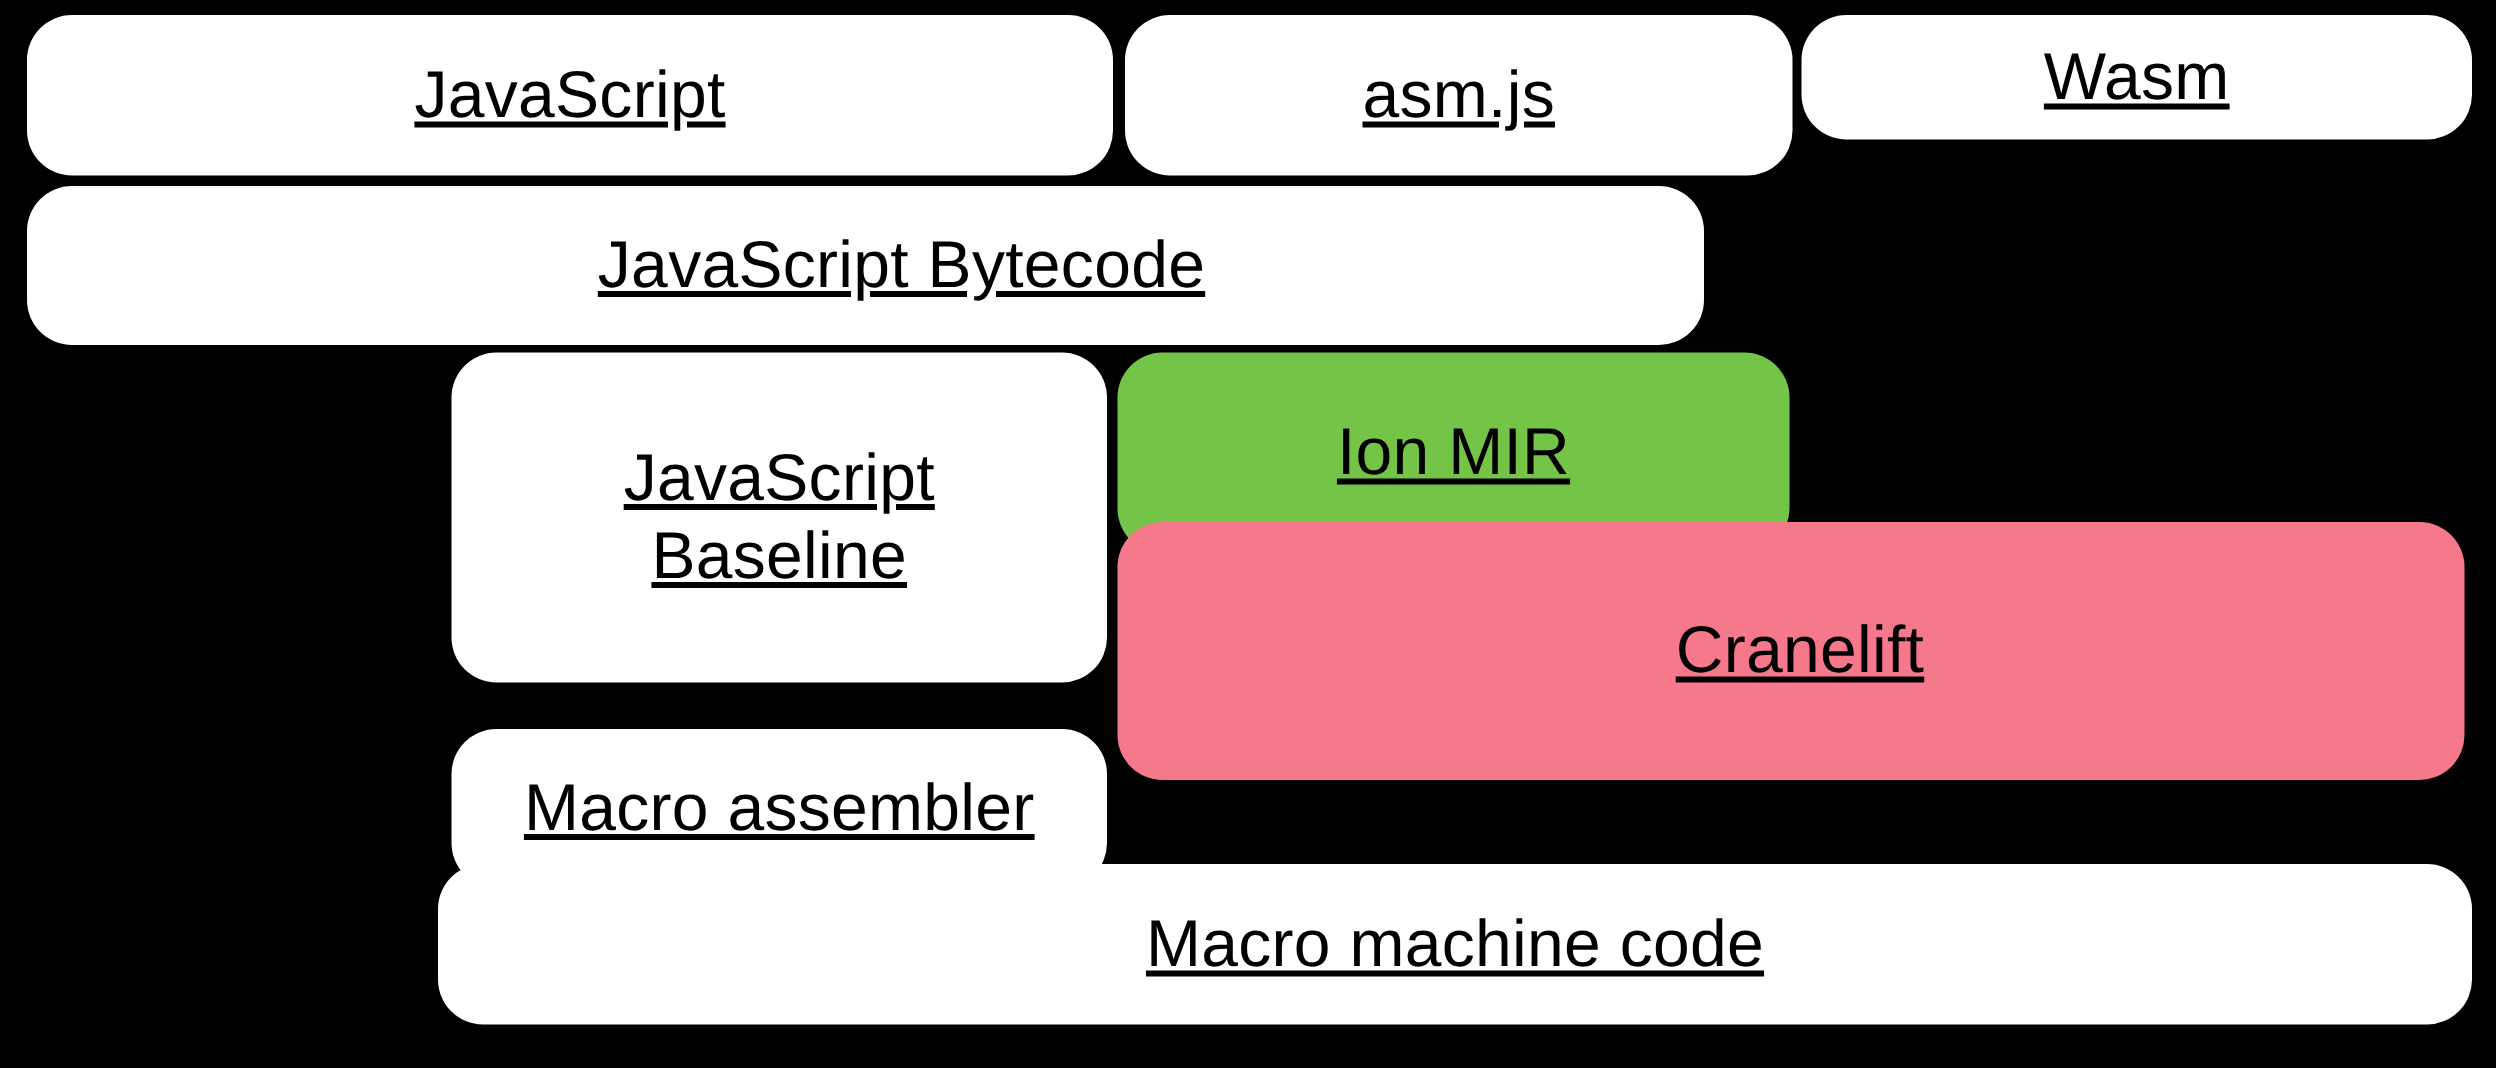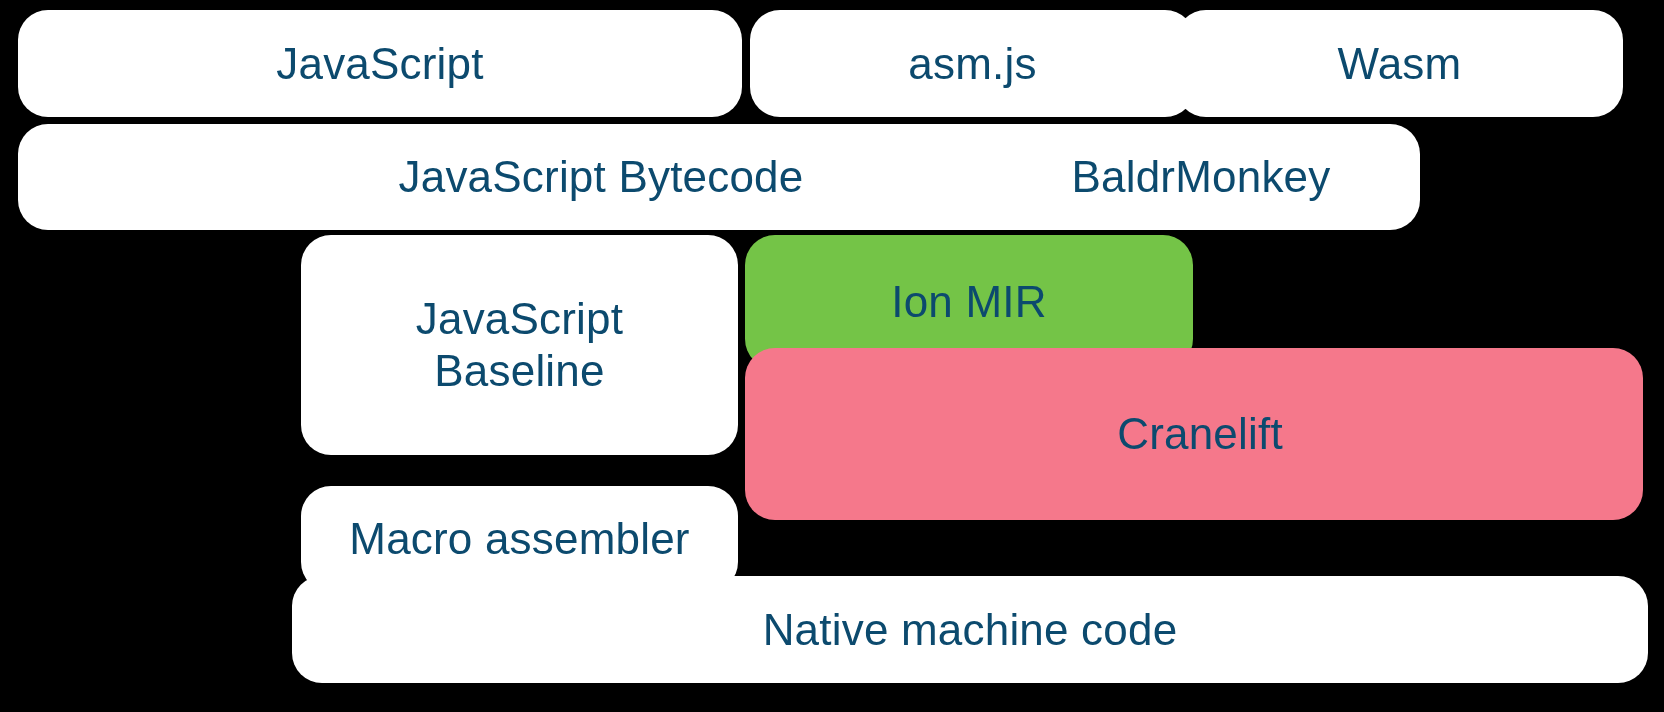--- a/index.html
+++ b/index.html
@@ -19,66 +19,64 @@
     position: absolute;
     border-radius: 30px;
     display: flex;
     align-items: center;
     justify-content: center;
     box-sizing: border-box;
   }
   .box .label {
     font-size: 44px;
     line-height: 1.18;
-    color: #0c4a6e;
+    color: #000000;
     text-align: center;
     white-space: pre-line;
     letter-spacing: 0.2px;
+    text-decoration: underline;
   }
 </style>
 </head>
 <body>
 
 <div class="canvas">
 
   <div class="box" style="left: 18px; top: 10px; width: 724px; height: 107px; background: rgb(255, 255, 255);">
     <span class="label">JavaScript</span>
   </div>
 
   <div class="box" style="left: 750px; top: 10px; width: 445px; height: 107px; background: rgb(255, 255, 255); justify-content: center;">
     <span class="label">asm.js</span>
   </div>
 
-  <div class="box" style="left: 1176px; top: 10px; width: 447px; height: 107px; background: rgb(255, 255, 255);">
+  <div class="box" style="left: 1201px; top: 10px; width: 447px; height: 83px; background: rgb(255, 255, 255);">
     <span class="label">Wasm</span>
   </div>
 
   <div class="box" style="left: 18px; top: 124px; width: 1118px; height: 106px; background: rgb(255, 255, 255); padding-left: 48px;">
     <span class="label">JavaScript Bytecode</span>
   </div>
 
-  <div class="box" style="left: 982px; top: 124px; width: 438px; height: 106px; background: rgb(255, 255, 255);">
-    <span class="label">BaldrMonkey</span>
-  </div>
 
 
   <div class="box" style="left: 301px; top: 235px; width: 437px; height: 220px; background: rgb(255, 255, 255);">
     <span class="label">JavaScript
 Baseline</span>
   </div>
 
   <div class="box" style="left: 745px; top: 235px; width: 448px; height: 134px; background: rgb(116, 196, 71);">
     <span class="label">Ion MIR</span>
   </div>
 
   <div class="box" style="left: 745px; top: 348px; width: 898px; height: 172px; background: rgb(245, 120, 139); padding-left: 12px;">
     <span class="label">Cranelift</span>
   </div>
 
   <div class="box" style="left: 301px; top: 462px; width: 437px; height: 106px; background: rgb(255, 255, 255); margin-top: 24px;">
     <span class="label">Macro assembler</span>
   </div>
 
   <div class="box" style="left: 292px; top: 576px; width: 1356px; height: 107px; background: rgb(255, 255, 255);">
-    <span class="label">Native machine code</span>
+    <span class="label">Macro machine code</span>
   </div>
 
 </div>
 
 </body></html>

